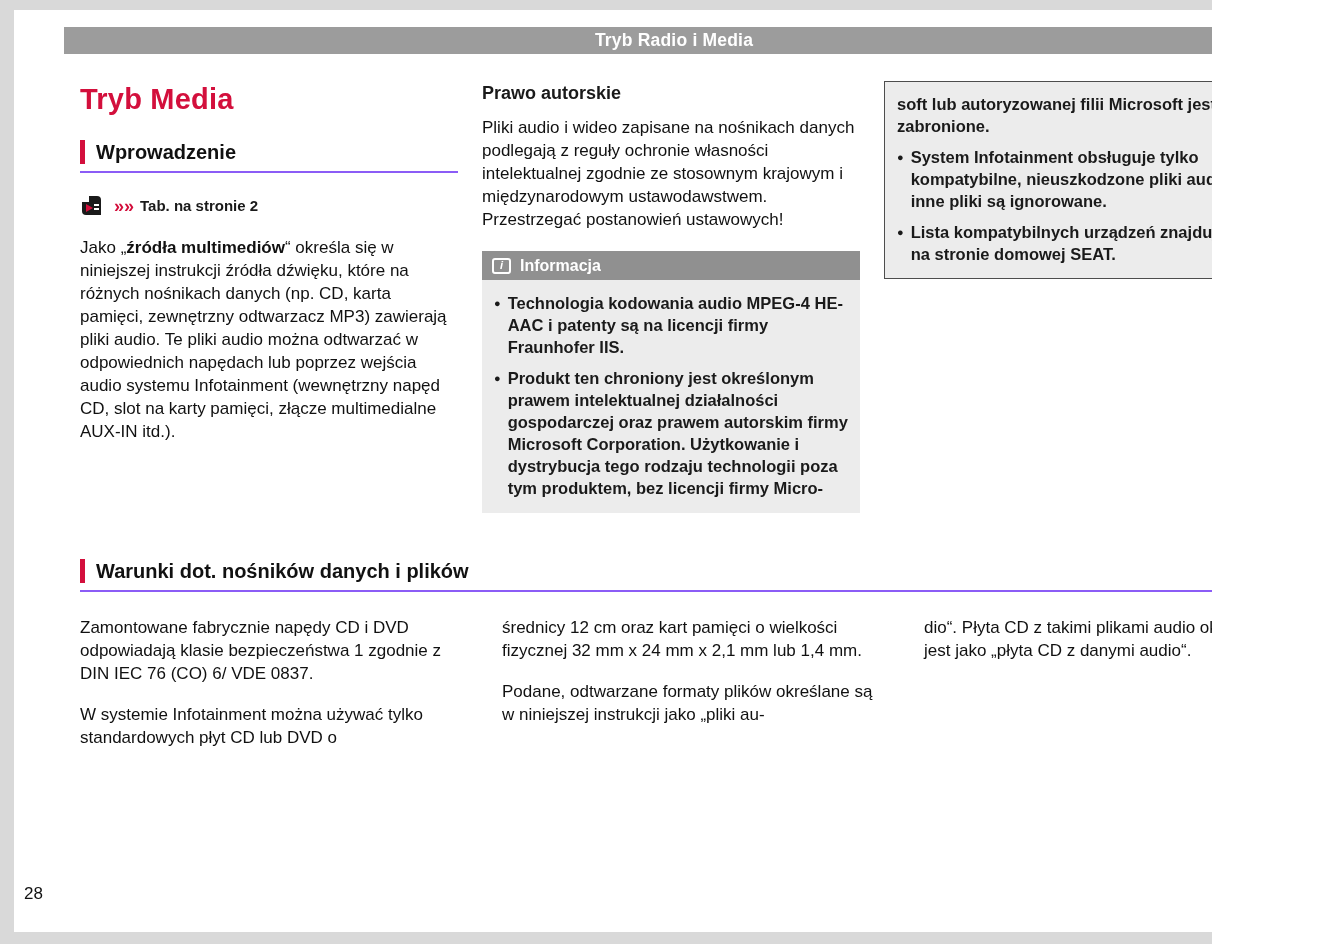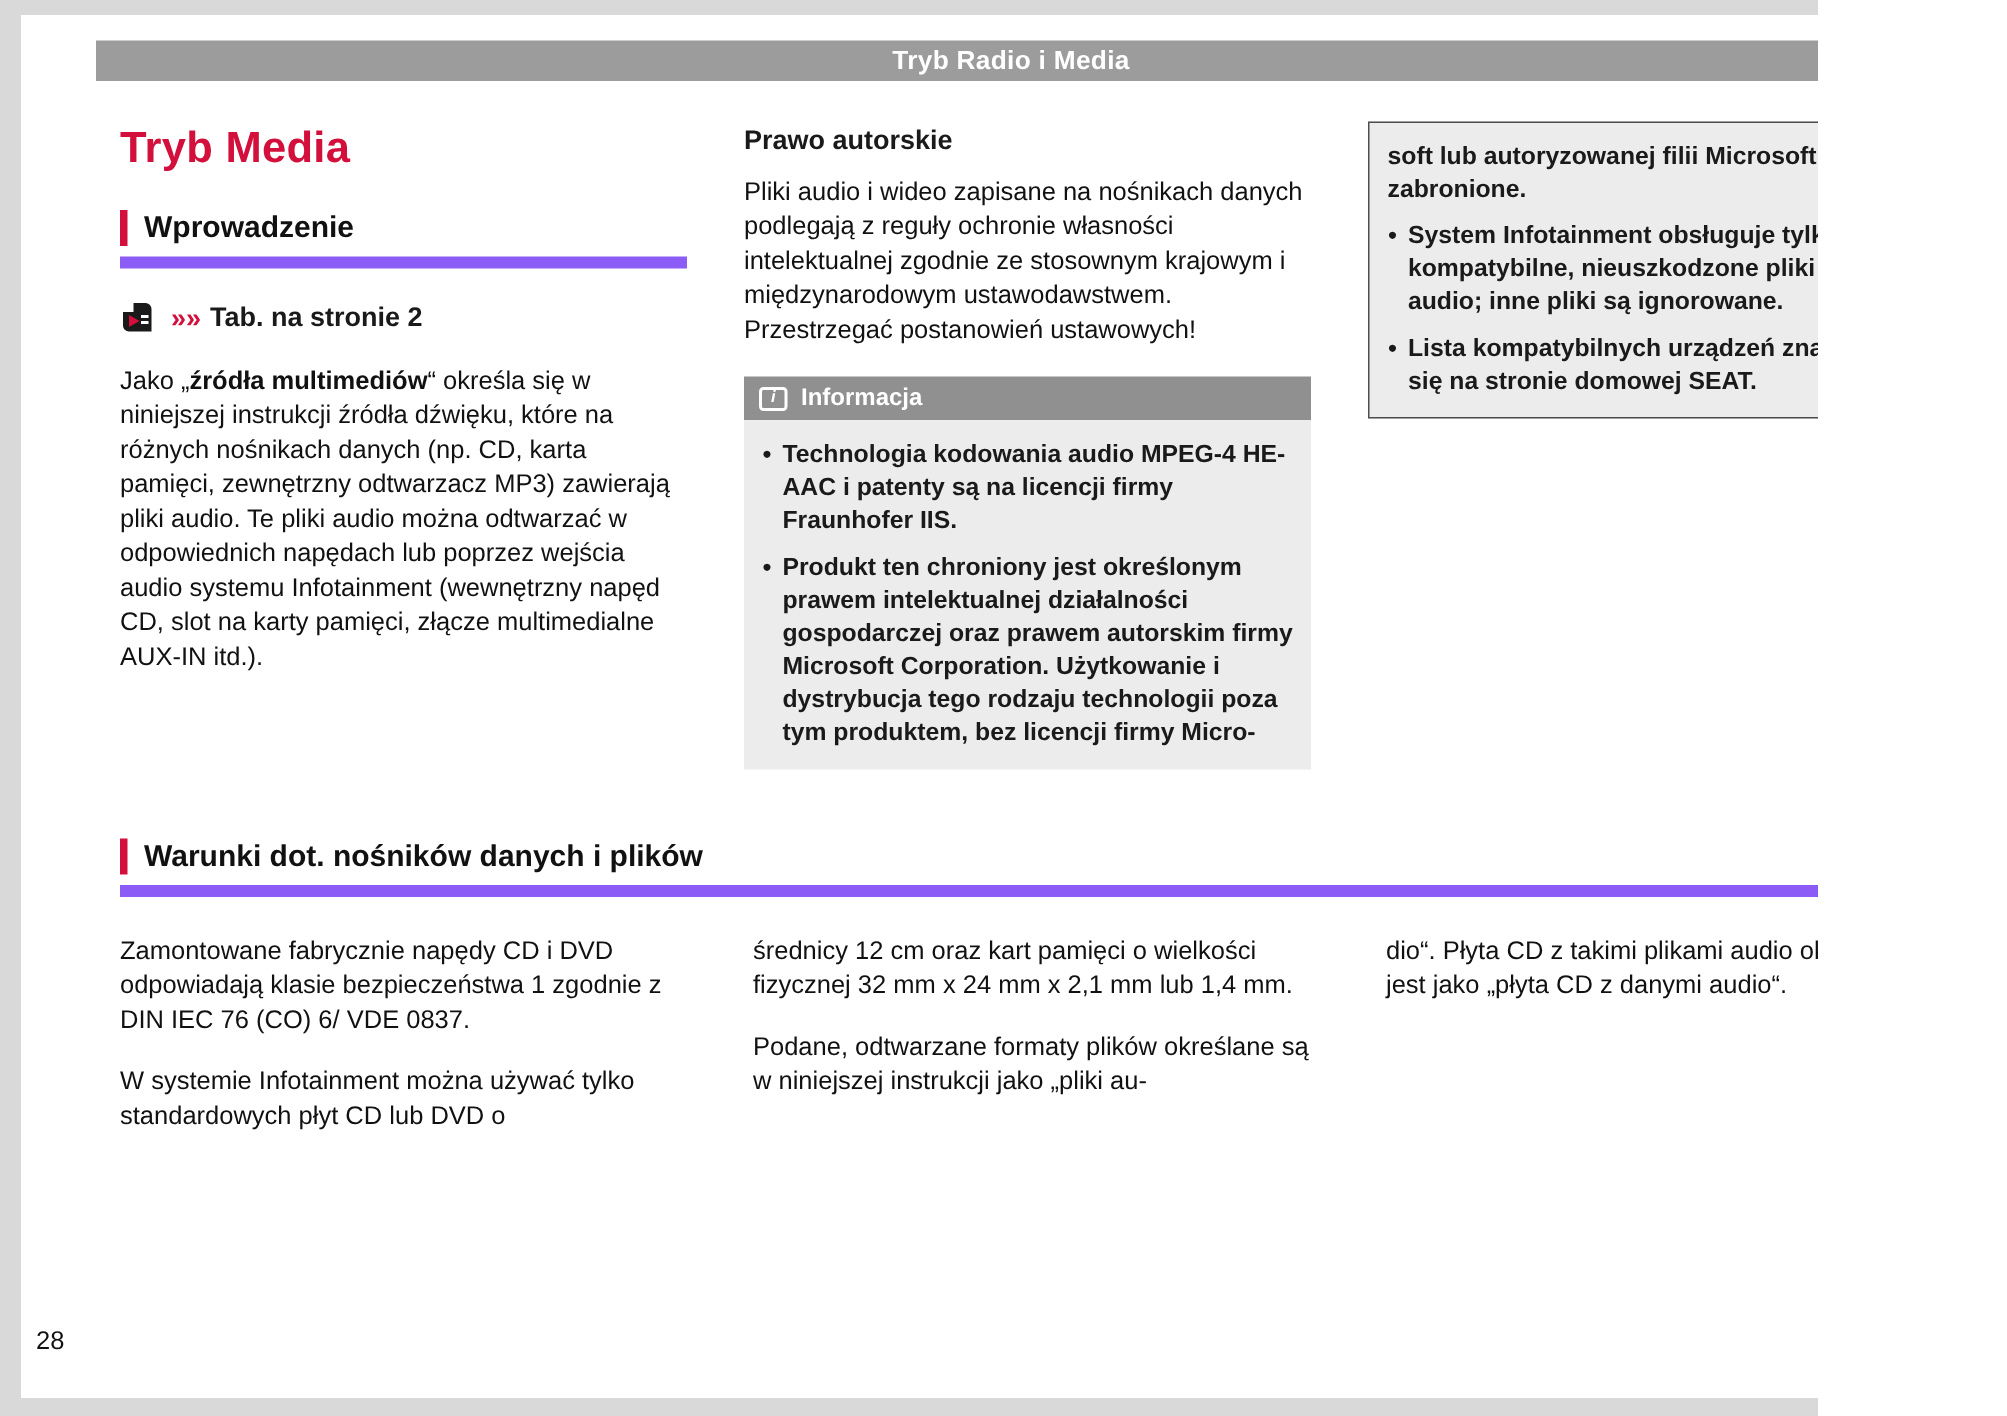--- a/index.html
+++ b/index.html
@@ -23,39 +23,39 @@
     display:flex; align-items:center; justify-content:center;
   }
   .header-bar .title {
     color:#ffffff; font-weight:bold; font-size:17.5px; letter-spacing:.2px;
   }
 
   .content { margin:27px 24px 0 66px; }
 
   .top-grid {
     display:grid; grid-template-columns:378px 378px 1fr;
-    column-gap:38px; min-height:478px; align-items:start;
+    column-gap:24px; min-height:478px; align-items:start;
   }
 
   
   .chapter-title {
     color:#d30f3c; font-size:29px; font-weight:bold;
     margin:2px 0 24px 0; letter-spacing:.2px;
   }
   .section-heading {
-    border-bottom:8px solid #8b5cf6; padding-bottom:7px; margin-bottom:22px;
+    border-bottom:2px solid #8b5cf6; padding-bottom:7px; margin-bottom:22px;
   }
   .section-heading h2 {
     font-size:20px; font-weight:bold; color:#111;
     border-left:5px solid #d30f3c; padding-left:11px; line-height:24px;
   }
   .ref-line { display:flex; align-items:center; gap:6px; margin-bottom:20px; }
   .booklet-icon { width:28px; height:21px; display:inline-block; }
   .ref-arrows { color:#d30f3c; font-weight:bold; font-size:18px; line-height:1; }
-  .ref-text { font-weight:bold; font-size:18px; }
+  .ref-text { font-weight:bold; font-size:15px; }
 
   p.body, .bottom-grid p {
     font-size:17px; line-height:23px; color:#111; margin-bottom:18px;
   }
 
   
   .col-heading { font-size:18px; font-weight:bold; margin:2px 0 12px 0; }
 
   .info-box { margin-top:20px; }
   .info-box-header {

